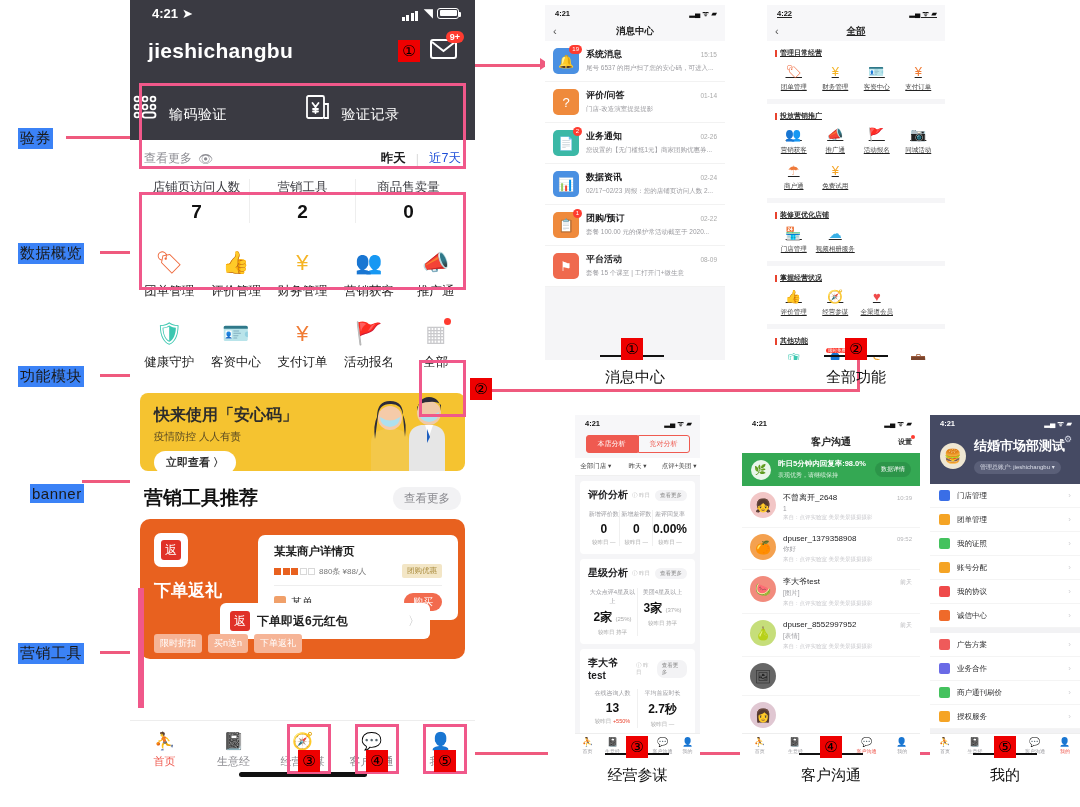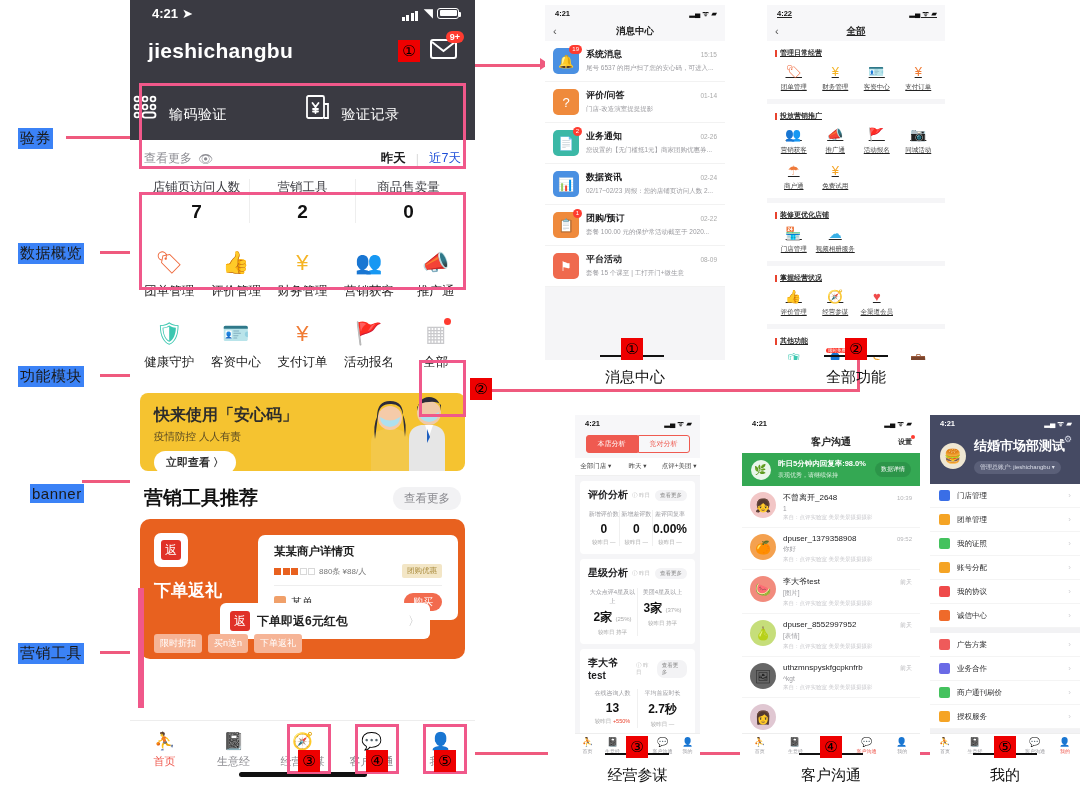--- a/index.html
+++ b/index.html
@@ -909,28 +909,20 @@
             <div class="ch-top">
               <span class="ch-n">dpuser_8552997952</span>
               <span class="ch-t">前天</span>
             </div>
             <div class="ch-m">[表情]</div>
             <div class="ch-s">来自：点评实验室 美景美景摄摄摄影</div>
           </div>
         </div>
         <div class="ch-item">
           <div class="ch-av" style="background:#666">🖼</div>
-          <div class="ch-b">
-            <div class="ch-top">
-              <span class="ch-n">uthzmnspyskfgcpknfrb</span>
-              <span class="ch-t">前天</span>
-            </div>
-            <div class="ch-m">^kgt</div>
-            <div class="ch-s">来自：点评实验室 美景美景摄摄摄影</div>
-          </div>
         </div>
         <div class="ch-item">
           <div class="ch-av" style="background:#e0c7d2">👩</div>
         </div>
         <div class="ch-item">
           <div class="ch-av" style="background:#f4a14f">🍊</div>
           <div class="ch-b">
             <div class="ch-top">
               <span class="ch-n">dpuser_7476552766</span>
               <span class="ch-t">前天</span>

